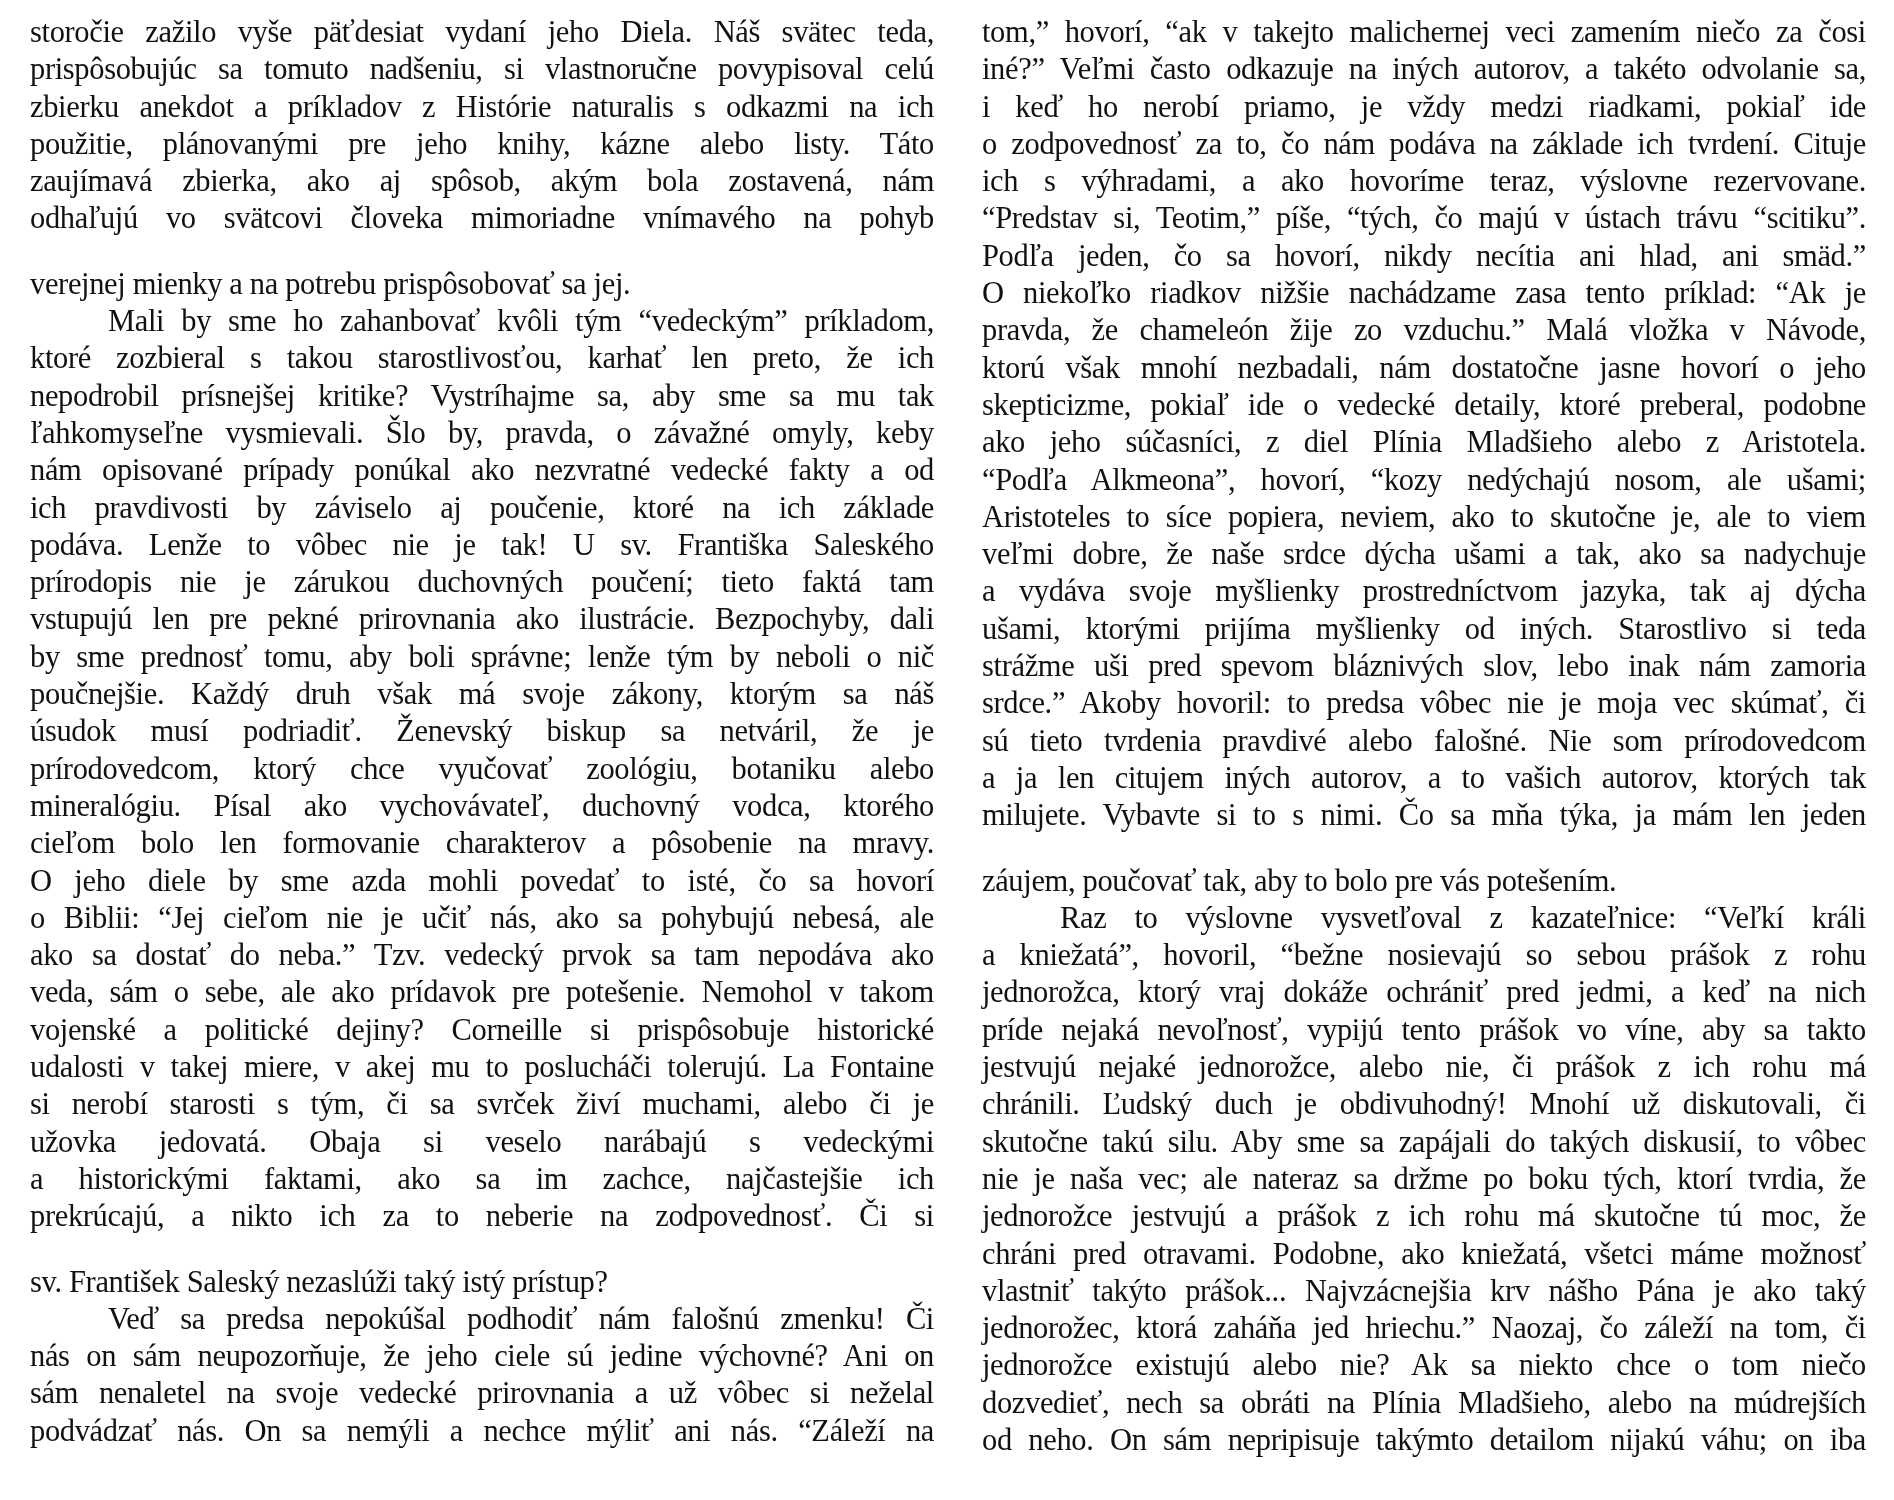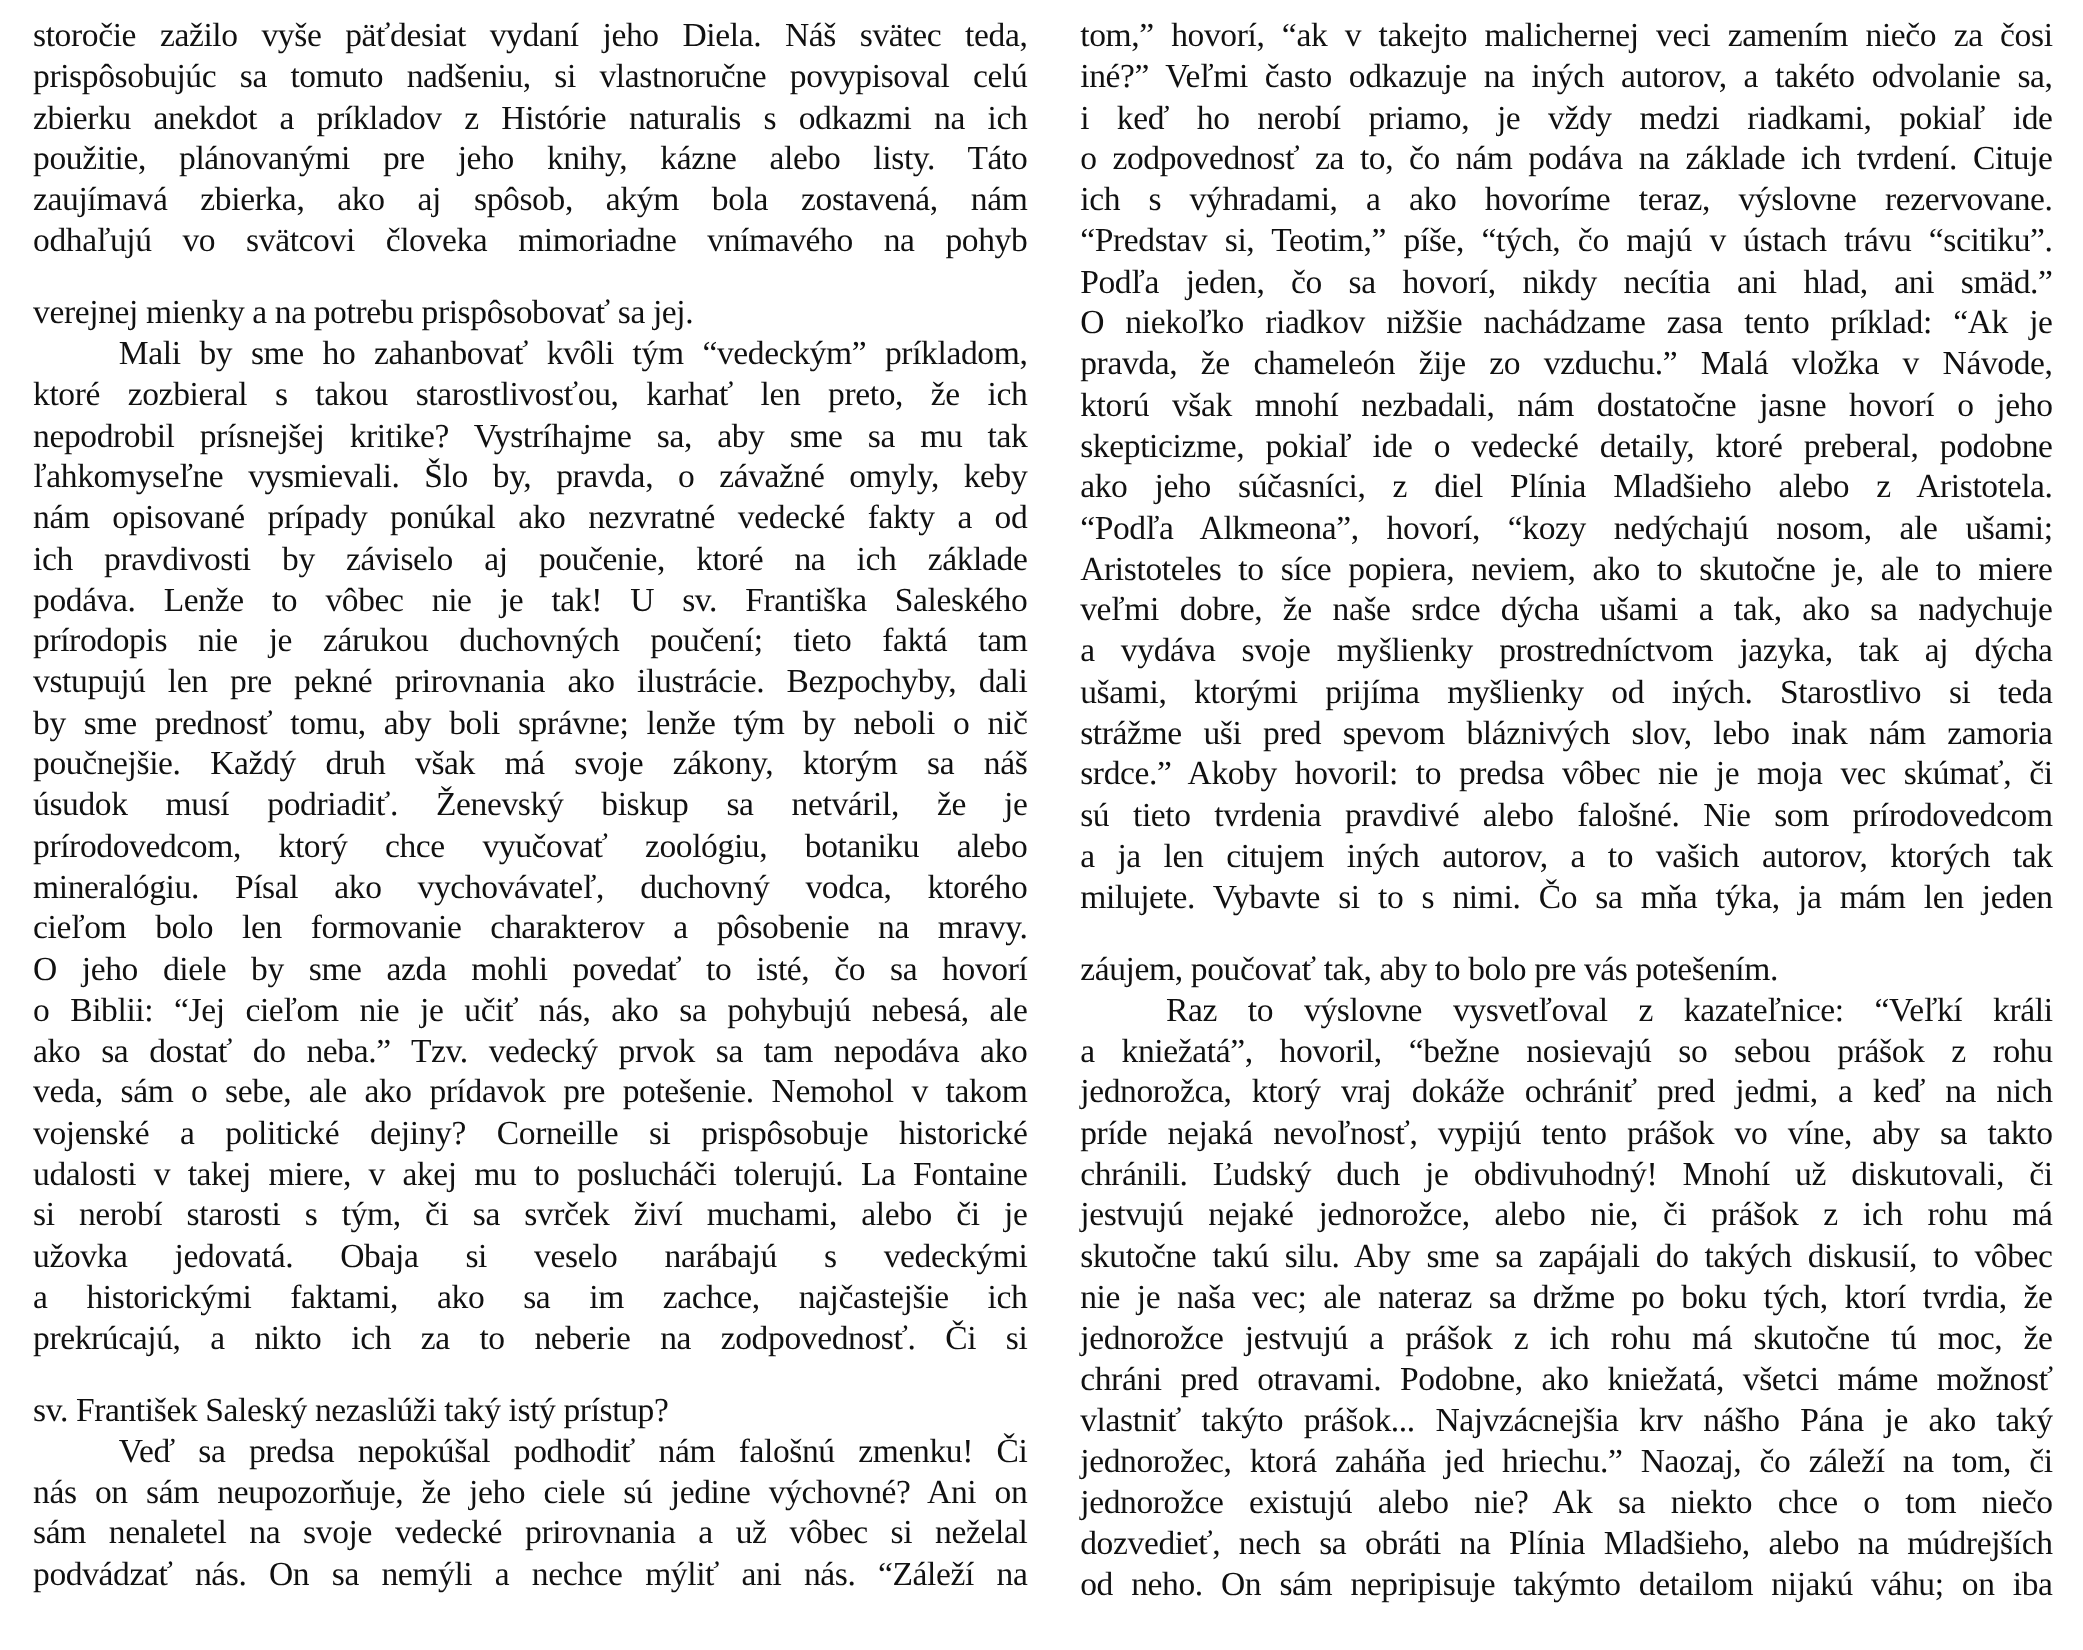--- a/index.html
+++ b/index.html
@@ -98,36 +98,36 @@
       <span class="line"><span class="seg">o zodpovednosť za to, čo nám podáva na základe ich tvrdení. Cituje</span></span>
       <span class="line"><span class="seg">ich s výhradami, a ako hovoríme teraz, výslovne rezervovane.</span></span>
       <span class="line"><span class="seg">“Predstav si, Teotim,” píše, “tých, čo majú v ústach trávu “scitiku”.</span></span>
       <span class="line"><span class="seg">Podľa jeden, </span><span class="seg it">čo sa hovorí</span><span class="seg">, nikdy necítia ani hlad, ani smäd.”</span></span>
       <span class="line"><span class="seg">O niekoľko riadkov nižšie nachádzame zasa tento príklad: “</span><span class="seg it">Ak je</span></span>
       <span class="line"><span class="seg it">pravda</span><span class="seg">, že chameleón žije zo vzduchu.” Malá vložka v </span><span class="seg it">Návode</span><span class="seg">,</span></span>
       <span class="line"><span class="seg">ktorú však mnohí nezbadali, nám dostatočne jasne hovorí o jeho</span></span>
       <span class="line"><span class="seg">skepticizme, pokiaľ ide o vedecké detaily, ktoré preberal, podobne</span></span>
       <span class="line"><span class="seg">ako jeho súčasníci, z diel Plínia Mladšieho alebo z Aristotela.</span></span>
       <span class="line"><span class="seg">“Podľa Alkmeona”, hovorí, “kozy nedýchajú nosom, ale ušami;</span></span>
-      <span class="line"><span class="seg">Aristoteles to síce popiera, </span><span class="seg it">neviem, ako to skutočne je</span><span class="seg">, ale to miere</span></span>
+      <span class="line"><span class="seg">Aristoteles to síce popiera, </span><span class="seg it">neviem, ako to skutočne je</span><span class="seg">, ale to viem</span></span>
       <span class="line"><span class="seg">veľmi dobre, že naše srdce dýcha ušami a tak, ako sa nadychuje</span></span>
       <span class="line"><span class="seg">a vydáva svoje myšlienky prostredníctvom jazyka, tak aj dýcha</span></span>
       <span class="line"><span class="seg">ušami, ktorými prijíma myšlienky od iných. Starostlivo si teda</span></span>
       <span class="line"><span class="seg">strážme uši pred spevom bláznivých slov, lebo inak nám zamoria</span></span>
       <span class="line"><span class="seg">srdce.” Akoby hovoril: to predsa vôbec nie je moja vec skúmať, či</span></span>
       <span class="line"><span class="seg">sú tieto tvrdenia pravdivé alebo falošné. Nie som prírodovedcom</span></span>
       <span class="line"><span class="seg">a ja len citujem iných autorov, a to vašich autorov, ktorých tak</span></span>
       <span class="line"><span class="seg">milujete. Vybavte si to s nimi. Čo sa mňa týka, ja mám len jeden</span></span>
       <span class="line last"><span class="seg">záujem, poučovať tak, aby to bolo pre vás potešením.</span></span>
       <span class="line indent"><span class="seg">Raz to výslovne vysvetľoval z kazateľnice: “Veľkí králi</span></span>
       <span class="line"><span class="seg">a kniežatá”, hovoril, “bežne nosievajú so sebou prášok z rohu</span></span>
       <span class="line"><span class="seg">jednorožca, ktorý vraj dokáže ochrániť pred jedmi, a keď na nich</span></span>
       <span class="line"><span class="seg">príde nejaká nevoľnosť, vypijú tento prášok vo víne, aby sa takto</span></span>
+      <span class="line"><span class="seg">jestvujú nejaké jednorožce, alebo nie, či prášok z ich rohu má</span></span>
       <span class="line"><span class="seg">chránili. Ľudský duch je obdivuhodný! Mnohí už diskutovali, či</span></span>
-      <span class="line"><span class="seg">jestvujú nejaké jednorožce, alebo nie, či prášok z ich rohu má</span></span>
       <span class="line"><span class="seg">skutočne takú silu. Aby sme sa zapájali do takých diskusií, </span><span class="seg it">to vôbec</span></span>
       <span class="line"><span class="seg it">nie je naša vec</span><span class="seg">; ale nateraz sa držme po boku tých, ktorí tvrdia, že</span></span>
       <span class="line"><span class="seg">jednorožce jestvujú a prášok z ich rohu má skutočne tú moc, že</span></span>
       <span class="line"><span class="seg">chráni pred otravami. Podobne, ako kniežatá, všetci máme možnosť</span></span>
       <span class="line"><span class="seg">vlastniť takýto prášok... Najvzácnejšia krv nášho Pána je ako taký</span></span>
       <span class="line"><span class="seg">jednorožec, ktorá zaháňa jed hriechu.” Naozaj, čo záleží na tom, či</span></span>
       <span class="line"><span class="seg">jednorožce existujú alebo nie? Ak sa niekto chce o tom niečo</span></span>
       <span class="line"><span class="seg">dozvedieť, nech sa obráti na Plínia Mladšieho, alebo na múdrejších</span></span>
       <span class="line"><span class="seg">od neho. On sám nepripisuje takýmto detailom nijakú váhu; on iba</span></span>
     </div>

